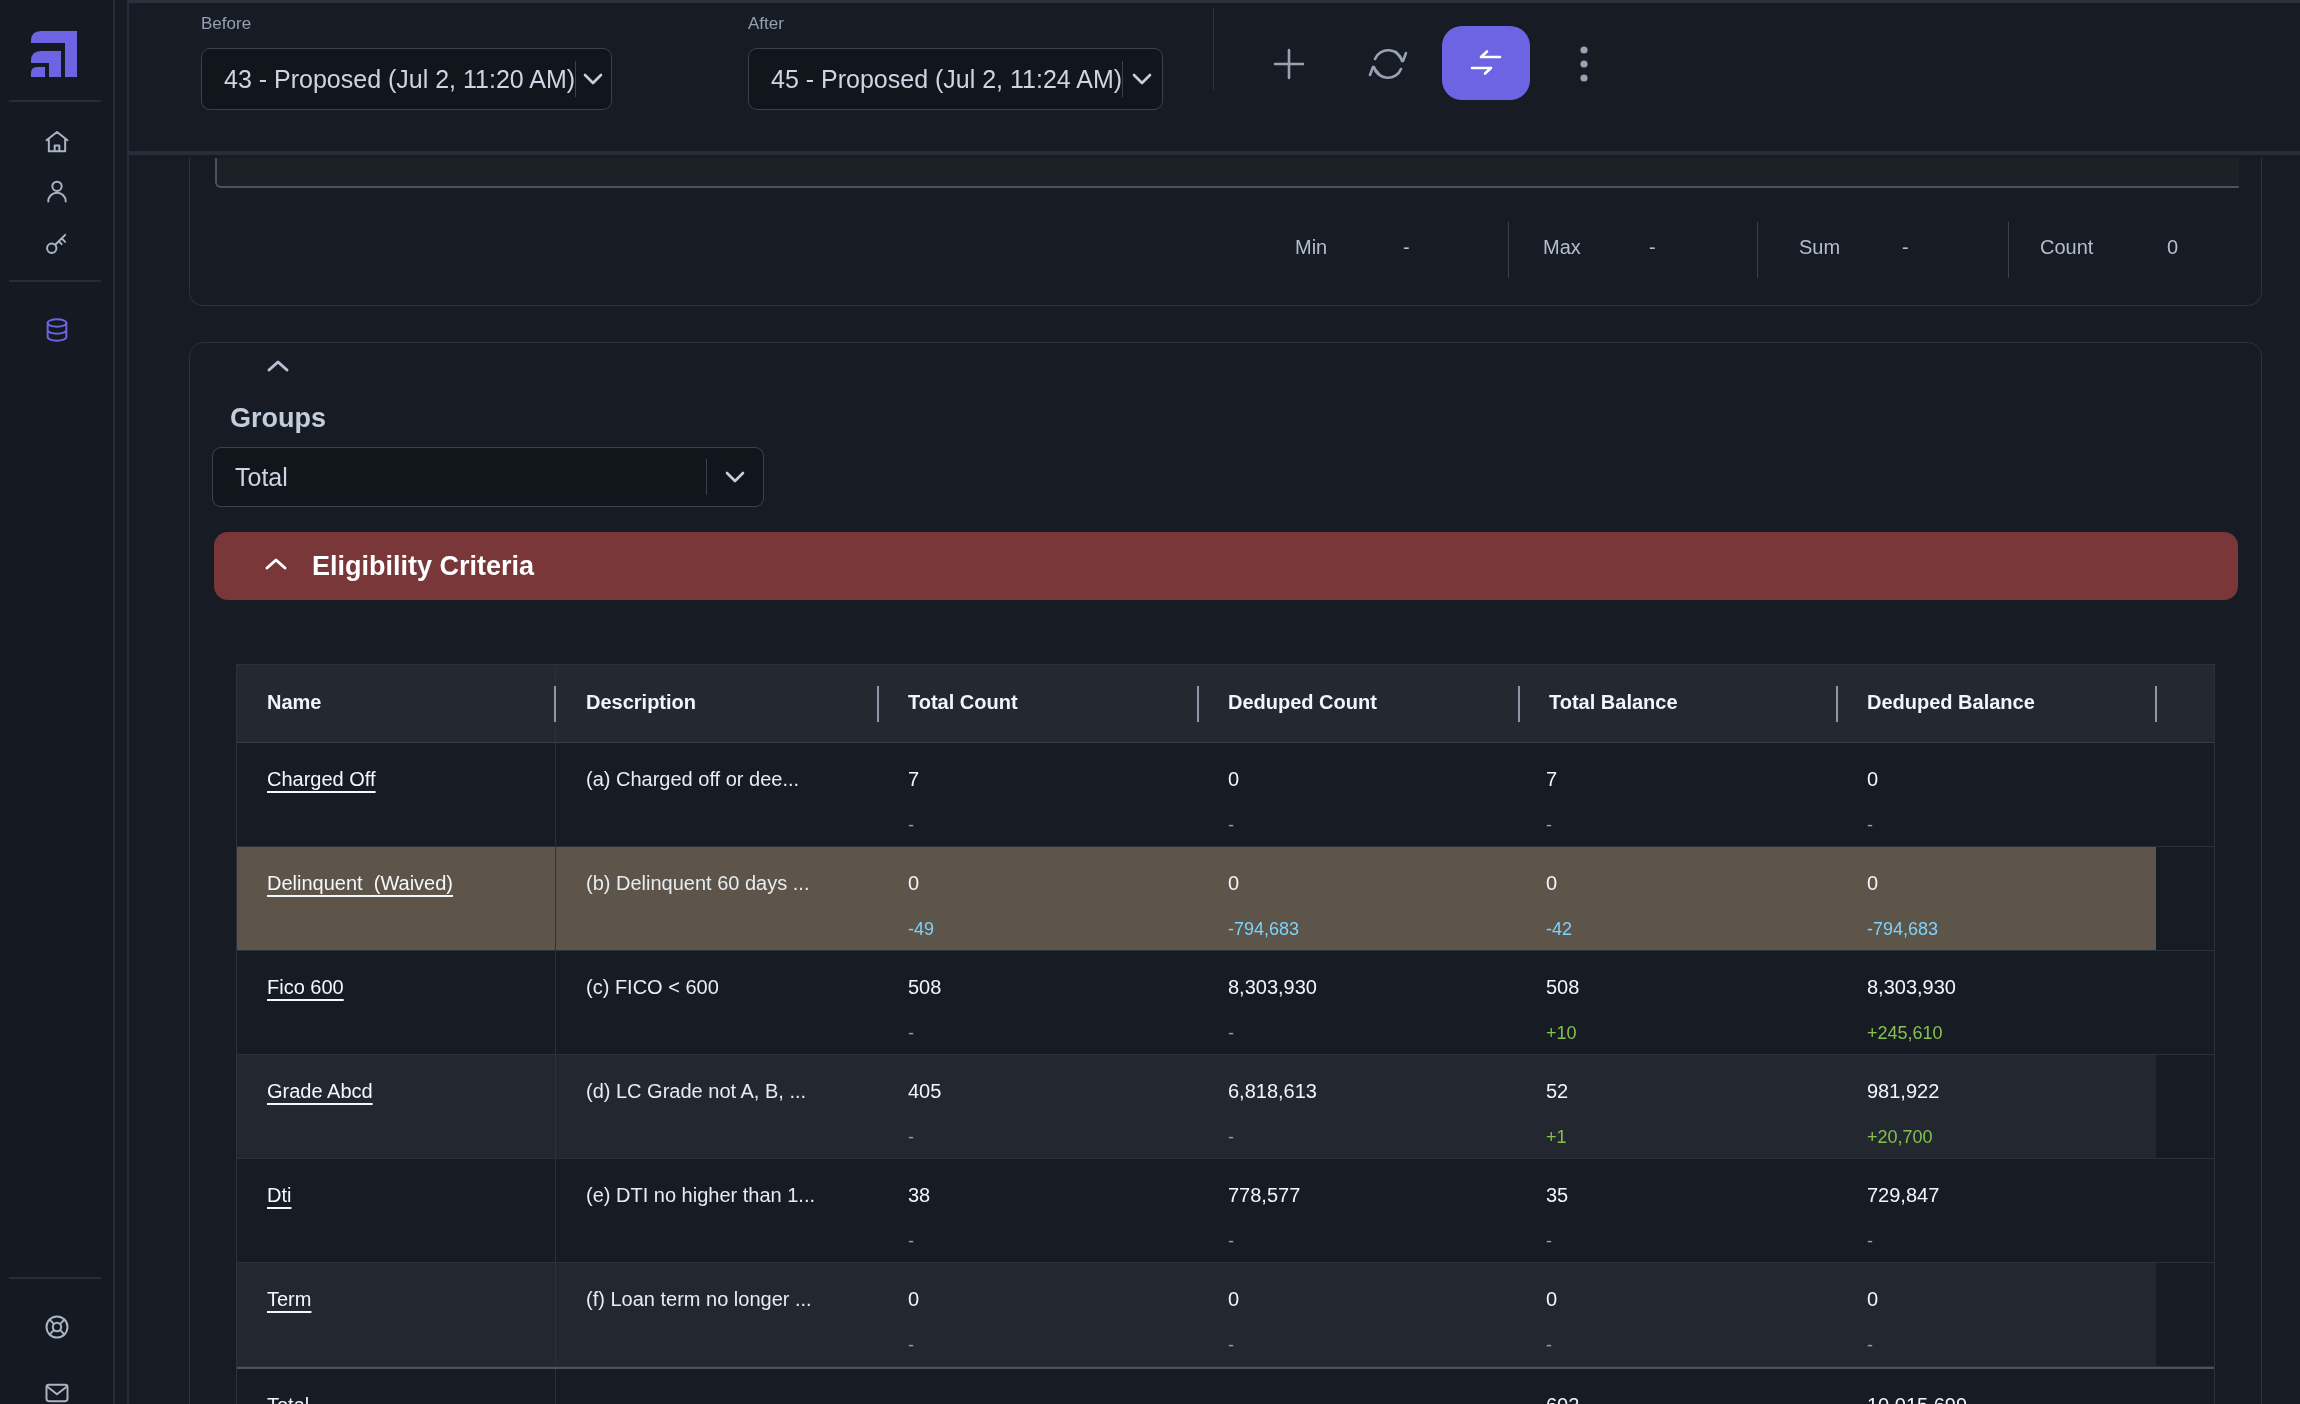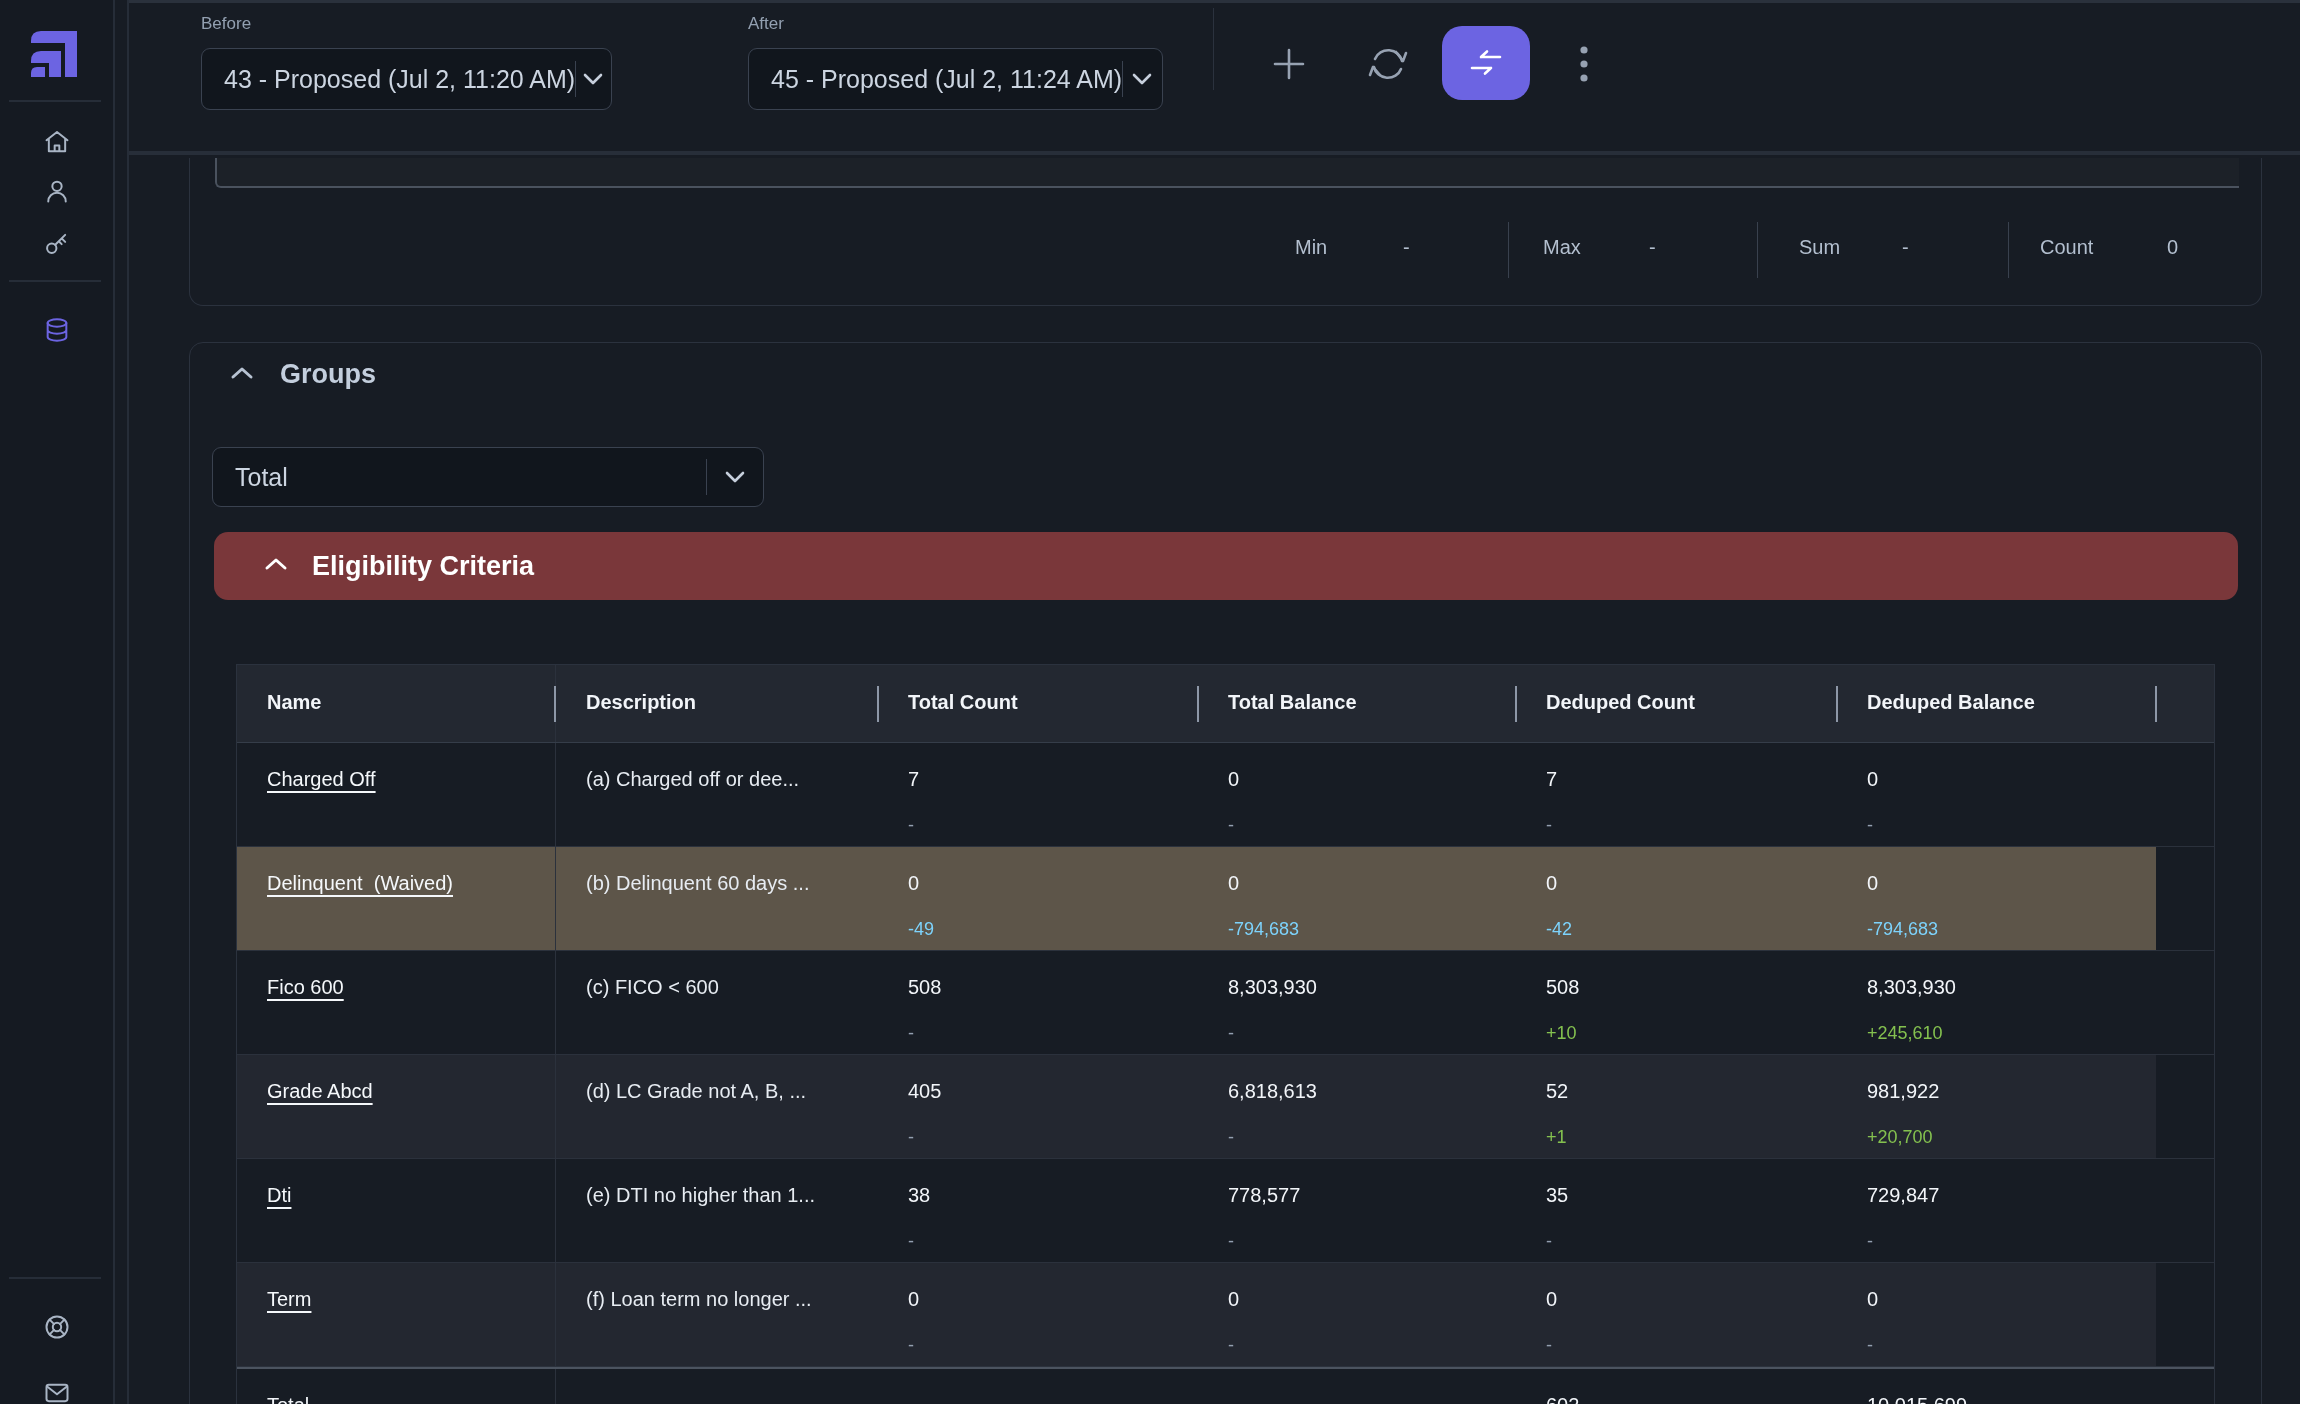--- a/index.html
+++ b/index.html
@@ -47,21 +47,21 @@
   .clipped-edge{
     position:absolute;left:25px;top:0;width:2024px;height:30px;background:#1c2128;
     border-left:2px solid #4a525e;border-bottom:2px solid #4a525e;border-radius:0 0 0 6px;
   }
   .stat-label,.stat-value{position:absolute;top:78px;font-size:20px;color:#b3bfcf;}
   .stat-vline{position:absolute;top:64px;width:1px;height:56px;background:#39414e;}
   .card2{
     position:absolute;left:189px;top:342px;width:2073px;height:1100px;
     border:1px solid #2b323e;border-radius:14px;
   }
-  .groups-head{position:absolute;left:40px;top:16px;display:flex;align-items:center;gap:26px;cursor:pointer;}
+  .groups-head{position:absolute;left:40px;top:16px;display:flex;align-items:center;gap:26px;cursor:pointer;flex-direction:column;}
   .groups-head svg{stroke:#b7c2d2;fill:none;stroke-width:3;stroke-linecap:round;stroke-linejoin:round;}
   .groups-title{font-size:27px;font-weight:bold;color:#c3cedd;}
   .group-select{left:22px;width:552px;height:60px;top:104px;}
   
   .banner{
     position:absolute;left:24px;top:189px;width:2024px;height:68px;background:#7a373a;border-radius:14px;
     display:flex;align-items:center;cursor:pointer;
   }
   .banner svg{stroke:#ffffff;fill:none;stroke-width:3;stroke-linecap:round;stroke-linejoin:round;}
   .banner .chevbox{margin-left:50px;}
@@ -250,22 +250,22 @@
           </svg>
       </span>
       <span class="banner-title">Eligibility Criteria</span>
     </div>
 
     <div class="tbl">
       <div class="thead">
         <div class="th c0"><span>Name</span><span class="handle"></span></div>
         <div class="th c1"><span>Description</span><span class="handle"></span></div>
         <div class="th c2"><span>Total Count</span><span class="handle"></span></div>
+        <div class="th c4"><span>Deduped Count</span><span class="handle"></span></div>
         <div class="th c3"><span>Total Balance</span><span class="handle"></span></div>
-        <div class="th c4"><span>Deduped Count</span><span class="handle"></span></div>
         <div class="th c5"><span>Deduped Balance</span><span class="handle"></span></div>
         <div class="th ctail"></div>
       </div>
       <div id="table-body">
           <div class="row">
             <div class="cell c0"><span class="name-link">Charged Off</span></div>
             <div class="cell c1"><span class="desc">(a) Charged off or dee...</span></div>
             <div class="cell c2"><div>7</div><div class="delta">-</div></div>
             <div class="cell c3"><div>0</div><div class="delta">-</div></div>
             <div class="cell c4"><div>7</div><div class="delta">-</div></div>

